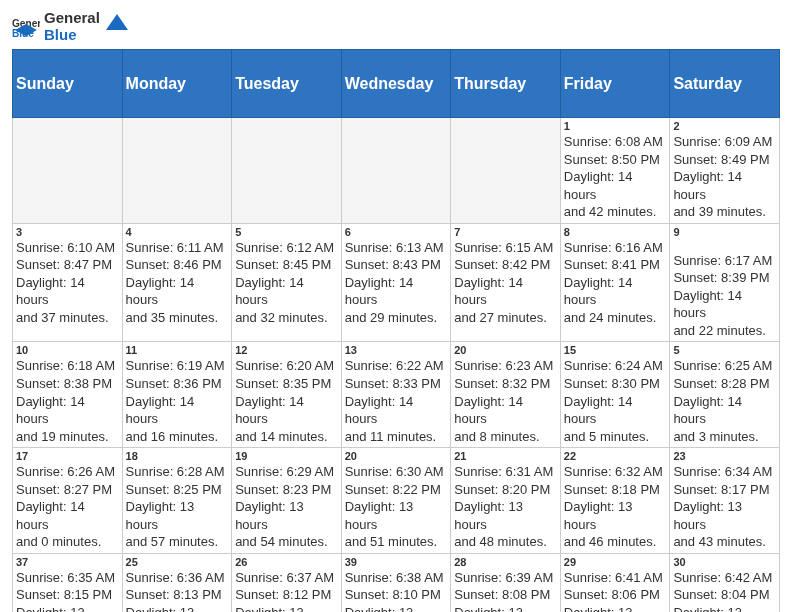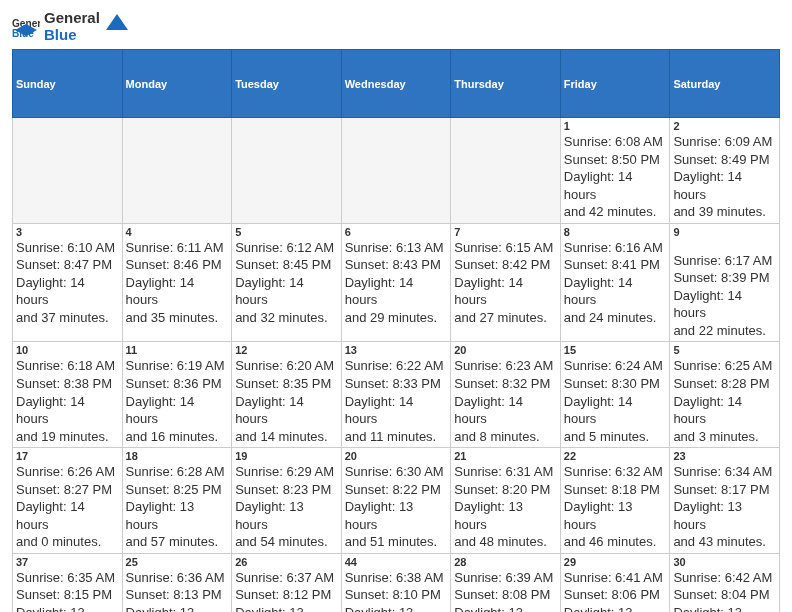--- a/index.html
+++ b/index.html
@@ -45,21 +45,21 @@
       color: #555;
     }
     .calendar {
       width: 100%;
       border-collapse: collapse;
       border: 1px solid #ccc;
     }
     .calendar th {
       background: #2f74c0;
       color: #fff;
-      font-size: 11px;
+      font-size: 16px;
       font-weight: bold;
       padding: 0 3px;
       text-align: left;
       border: 1px solid #2060a0;
     }
     .calendar td {
       vertical-align: top;
       border: 1px solid #ccc;
       padding: 2px 3px;
       width: calc(100% / 7);
@@ -314,21 +314,21 @@
 and 37 minutes.</div>
           </td>
           <td>
             <span class="day-number">26</span>
             <div class="day-info" style="white-space: pre-line;">Sunrise: 6:37 AM
 Sunset: 8:12 PM
 Daylight: 13 hours
 and 34 minutes.</div>
           </td>
           <td>
-            <span class="day-number">44</span>
+            <span class="day-number">39</span>
             <div class="day-info" style="white-space: pre-line;">Sunrise: 6:38 AM
 Sunset: 8:10 PM
 Daylight: 13 hours
 and 31 minutes.</div>
           </td>
           <td>
             <span class="day-number">28</span>
             <div class="day-info" style="white-space: pre-line;">Sunrise: 6:39 AM
 Sunset: 8:08 PM
 Daylight: 13 hours

